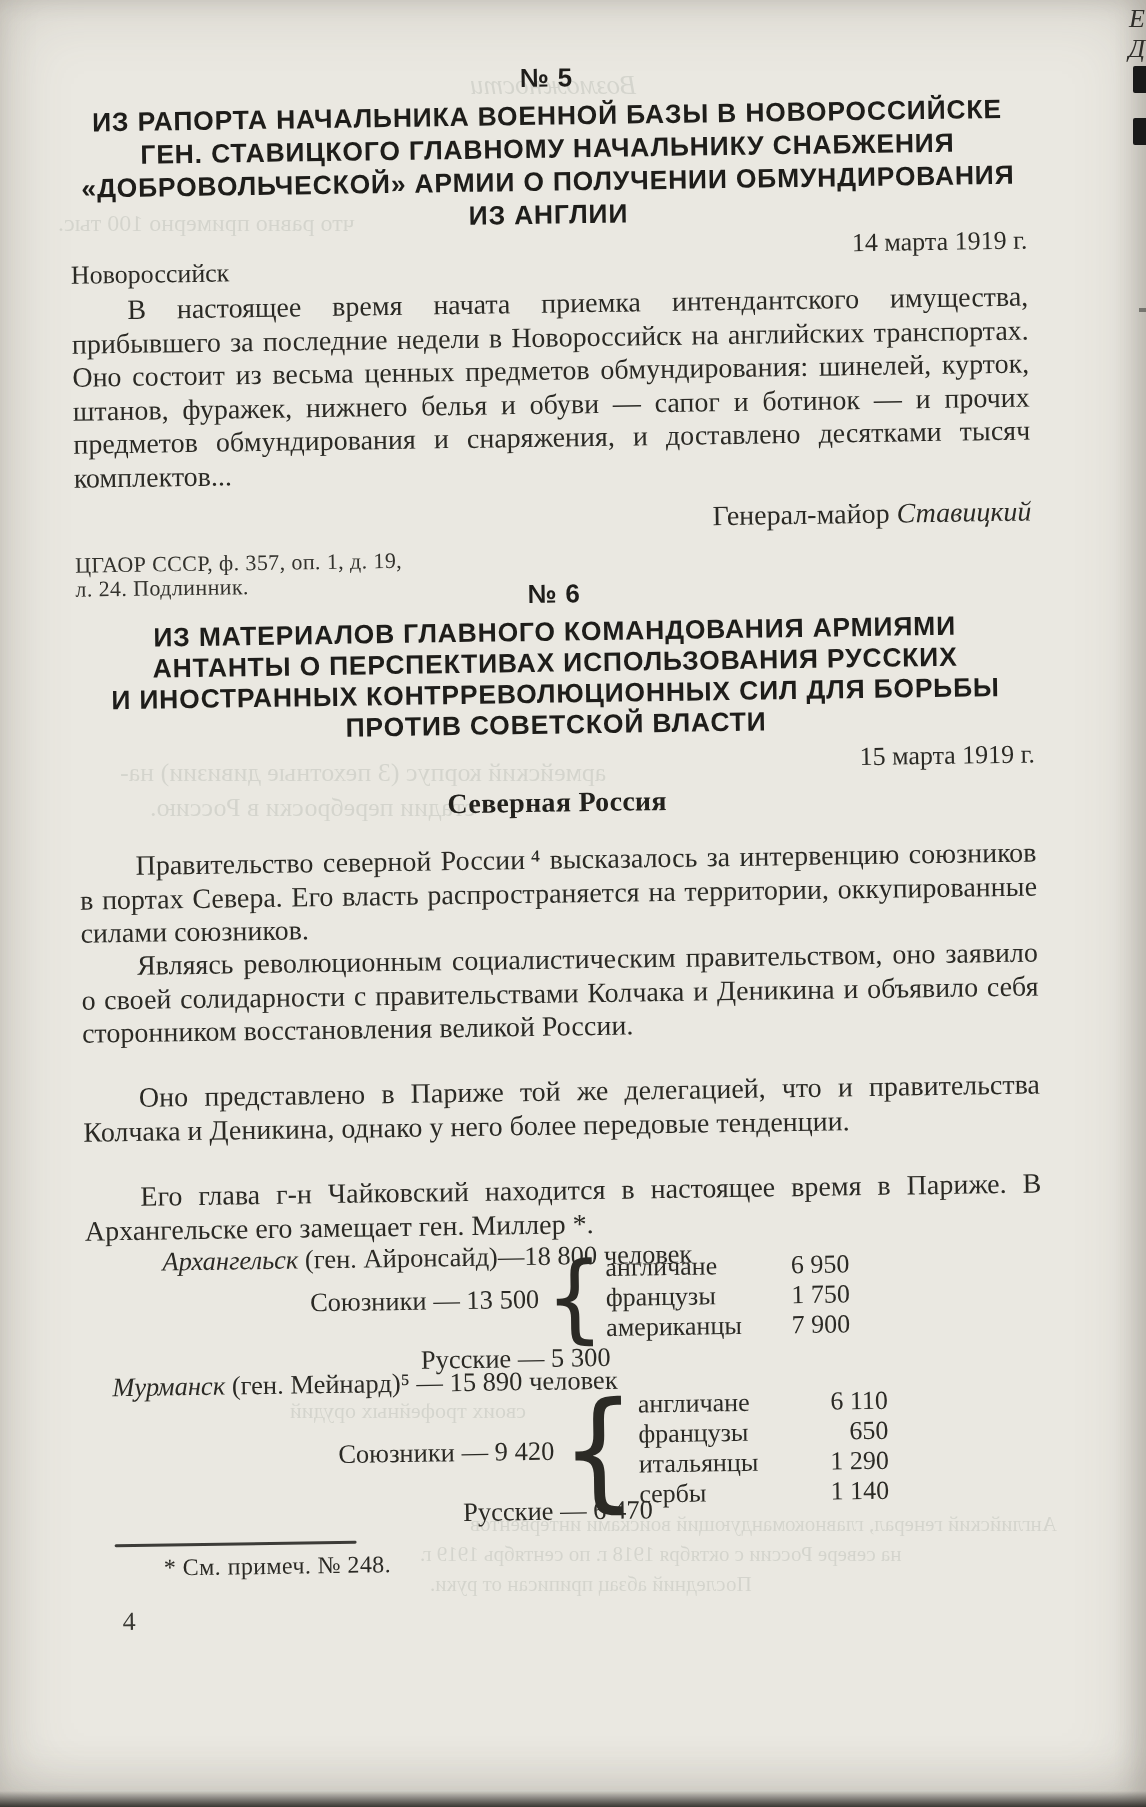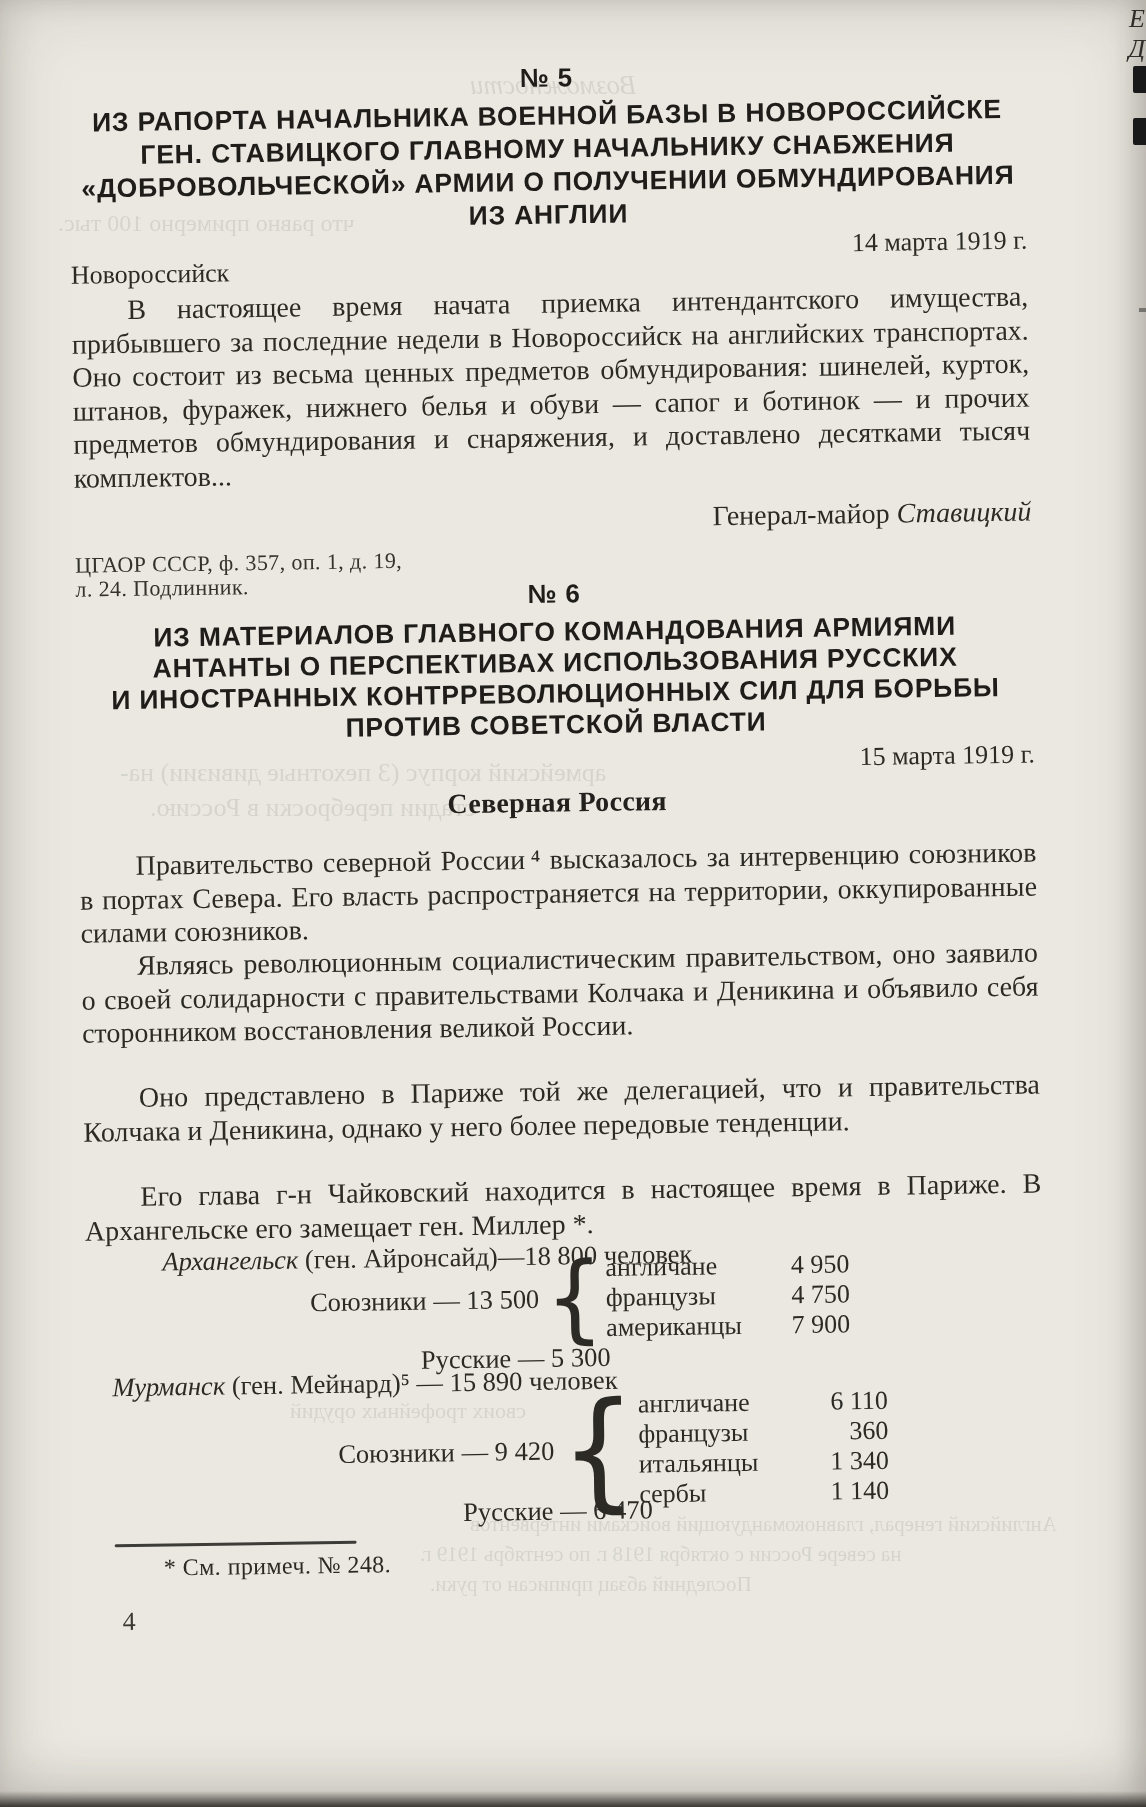--- a/index.html
+++ b/index.html
@@ -116,25 +116,25 @@
       <span class="pl">Архангельск</span><span> (ген. Айронсайд)—18 800 человек</span>
     </div>
 
     <div class="abs allies" style="top:1252px;left:302px;">
       <span class="lbl">Союзники — 13 500</span>
       <span class="brace b3">{</span>
       <div class="mcol" style="width:244px;">
 
       <div class="mrow">
             <span>англичане</span>
-            <span class="v">4 950</span>
+            <span class="v">6 950</span>
           </div>
           <div class="mrow">
             <span>французы</span>
-            <span class="v">4 750</span>
+            <span class="v">1 750</span>
           </div>
           <div class="mrow">
             <span>американцы</span>
             <span class="v">7 900</span>
           </div>
         </div>
     </div>
 
     <div class="abs lst" style="top:1342px;left:412px;">Русские — 5 300</div>
 
@@ -146,25 +146,25 @@
       <span class="lbl">Союзники — 9 420</span>
       <span class="brace b4">{</span>
       <div class="mcol" style="width:250px;">
 
       <div class="mrow">
             <span>англичане</span>
             <span class="v">6 110</span>
           </div>
           <div class="mrow">
             <span>французы</span>
-            <span class="v">360</span>
+            <span class="v">650</span>
           </div>
           <div class="mrow">
             <span>итальянцы</span>
-            <span class="v">1 340</span>
+            <span class="v">1 290</span>
           </div>
           <div class="mrow">
             <span>сербы</span>
             <span class="v">1 140</span>
           </div>
         </div>
     </div>
 
     <div class="abs lst" style="top:1495px;left:452px;">Русские — 6 470</div>
 

